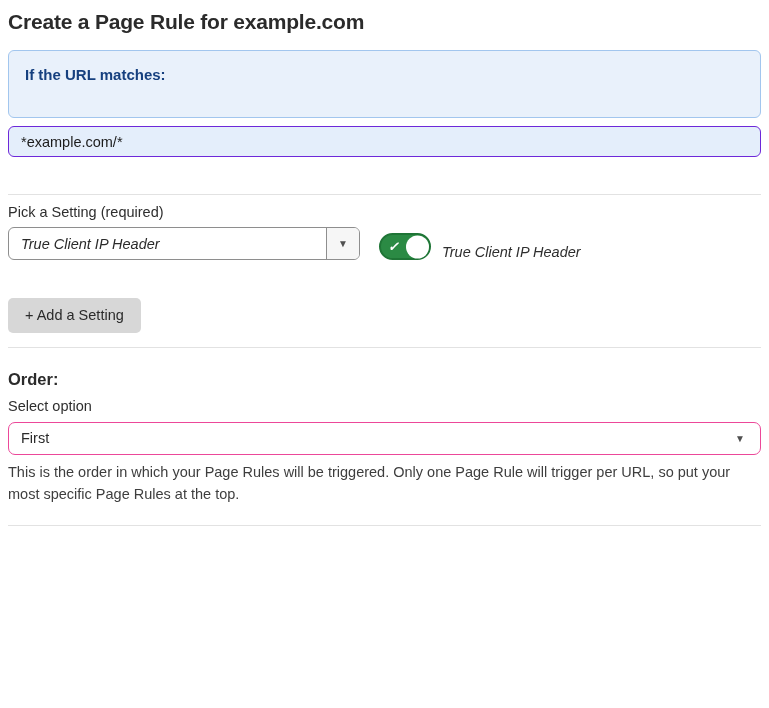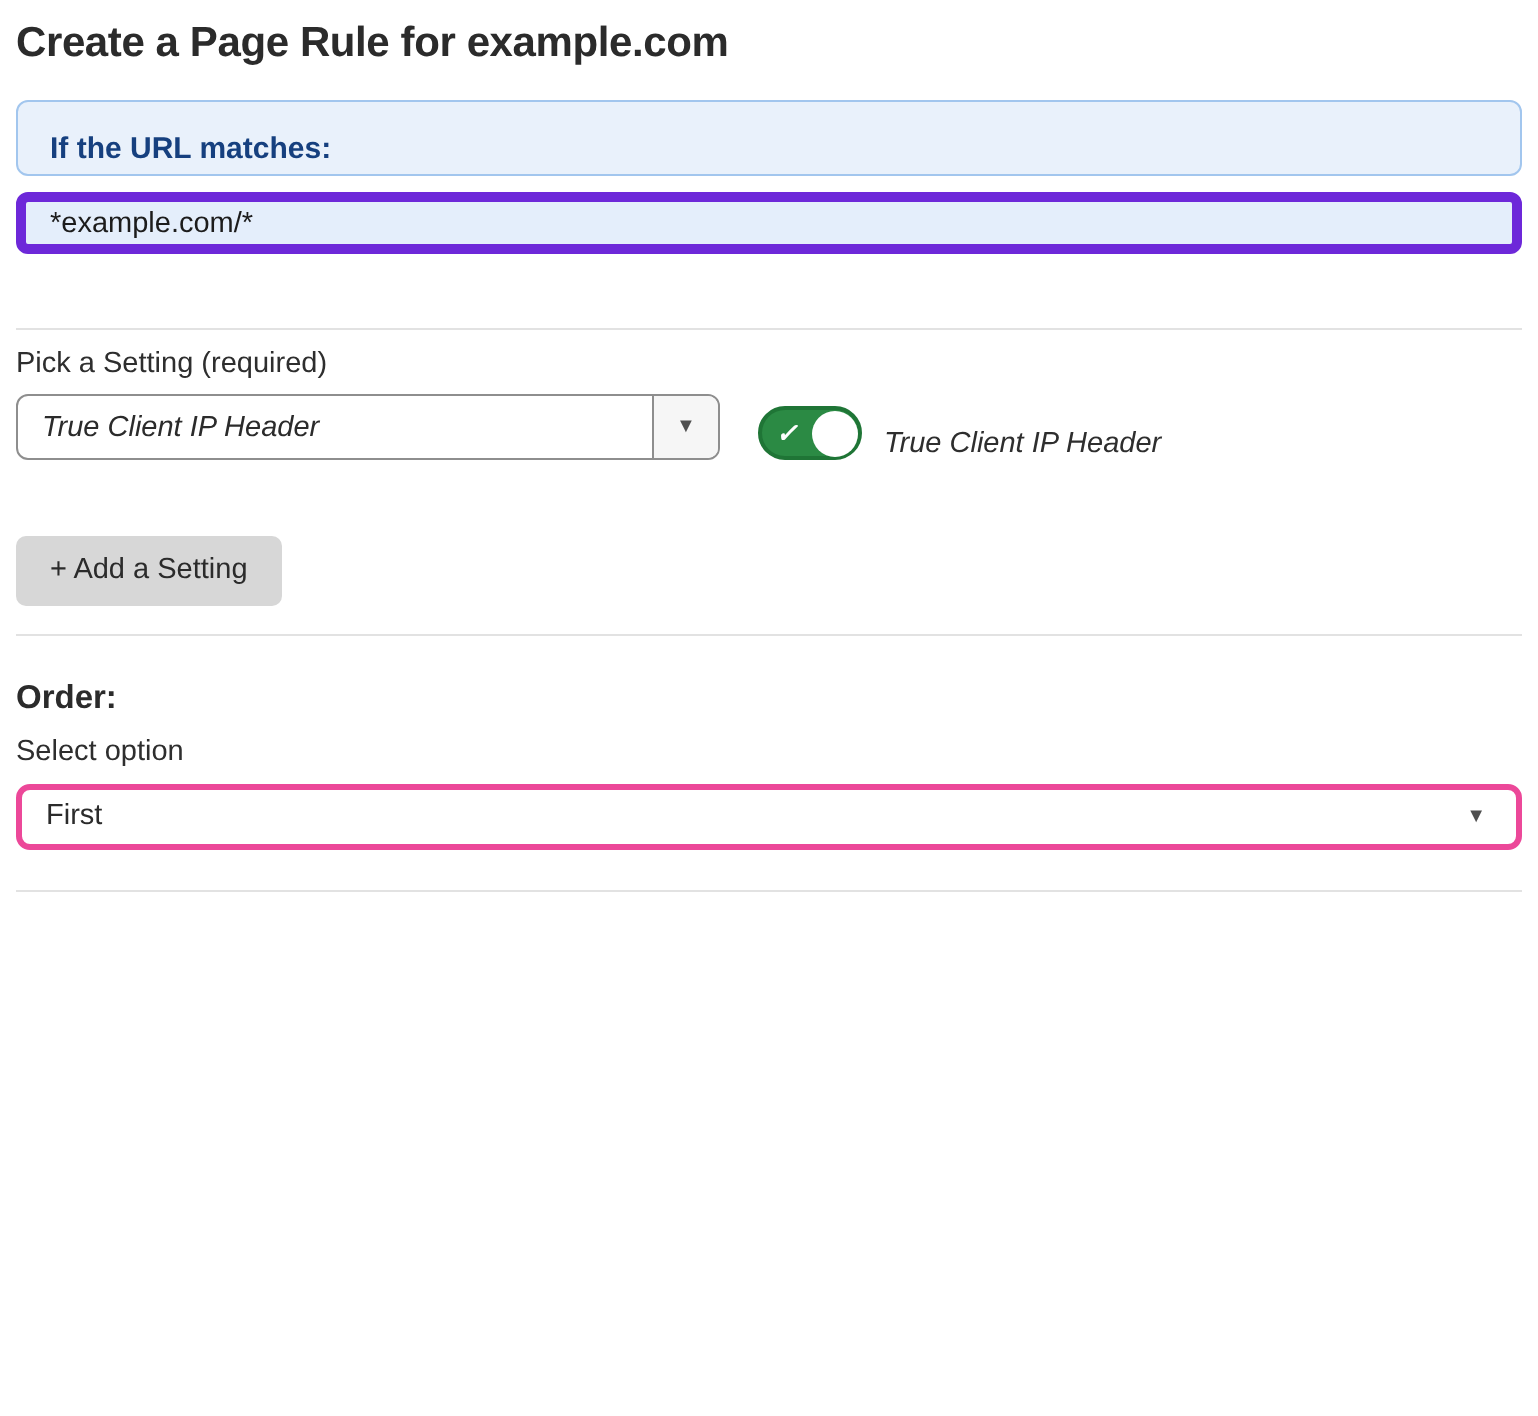--- a/index.html
+++ b/index.html
@@ -20,21 +20,21 @@
     letter-spacing: -0.2px;
     margin-top: 3px;
   }
 
   
   .info-box {
     margin-top: 16px;
     background: #e9f1fb;
     border: 1px solid #a2c6ee;
     border-radius: 6px;
-    padding: 12px 16px 0 16px;
+    padding: 12px 16px 30px 16px;
     color: #16407f;
     font-size: 15px;
     line-height: 24px;
   }
   .info-heading { font-weight: 700; }
   .info-body { max-width: 700px; }
   .info-link {
     color: #1d50b5;
     text-decoration: underline;
     cursor: pointer;
@@ -46,21 +46,21 @@
     margin-top: 22px;
     font-size: 14.5px;
     color: #2e2e2e;
   }
   .url-input {
     display: block;
     margin-top: 8px;
     width: 100%;
     height: 31px;
     background: #e4eefb;
-    border: 5px solid #6d28d9;
+    border: 1px solid #6d28d9;
     border-radius: 6px;
     padding: 0 12px;
     font-family: "Liberation Sans", sans-serif;
     font-size: 14.5px;
     color: #1c1c1c;
   }
 
   .divider {
     border: none;
     border-top: 1px solid #e2e2e2;
@@ -168,21 +168,21 @@
     text-align: center;
   }
   .btn-gray { background: #d7d7d7; color: #2b2b2b; }
   .add-setting-btn { margin-top: 38px; padding: 10px 17px; }
 
   
   .order-select {
     margin-top: 8px;
     width: 100%;
     height: 33px;
-    border: 3px solid #ec4899;
+    border: 1px solid #ec4899;
     border-radius: 7px;
     background: #ffffff;
     display: flex;
     align-items: center;
     justify-content: space-between;
     padding: 0 15px 0 12px;
     cursor: pointer;
   }
   .order-select-value { font-size: 14.5px; color: #2b2b2b; }
   .order-select-arrow { color: #4f4f4f; font-size: 10px; }
@@ -231,18 +231,19 @@
 
   <div class="section-heading">Order:</div>
 
   <div class="sub-label">Select option</div>
 
   <div class="order-select">
     <span class="order-select-value">First</span>
     <span class="order-select-arrow">▼</span>
   </div>
 
+  <div class="help-text">This is the order in which your Page Rules will be triggered. Only one Page Rule will trigger per URL, so put your most specific Page Rules at the top.</div>
 
   <hr class="divider divider-3">
 
   
 
 </div>
 
 </body></html>

